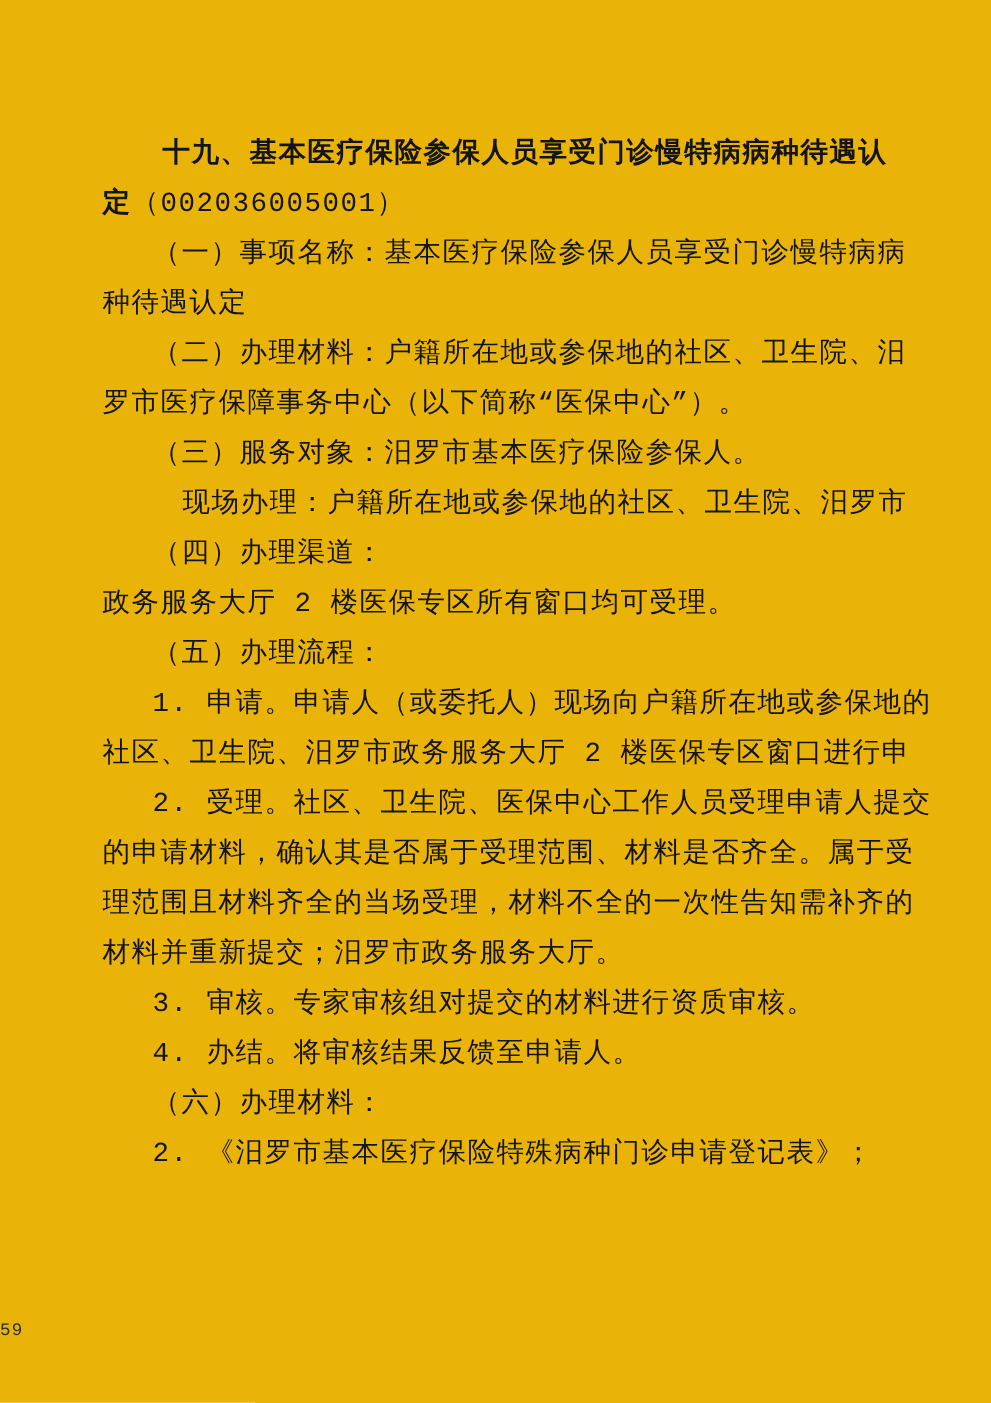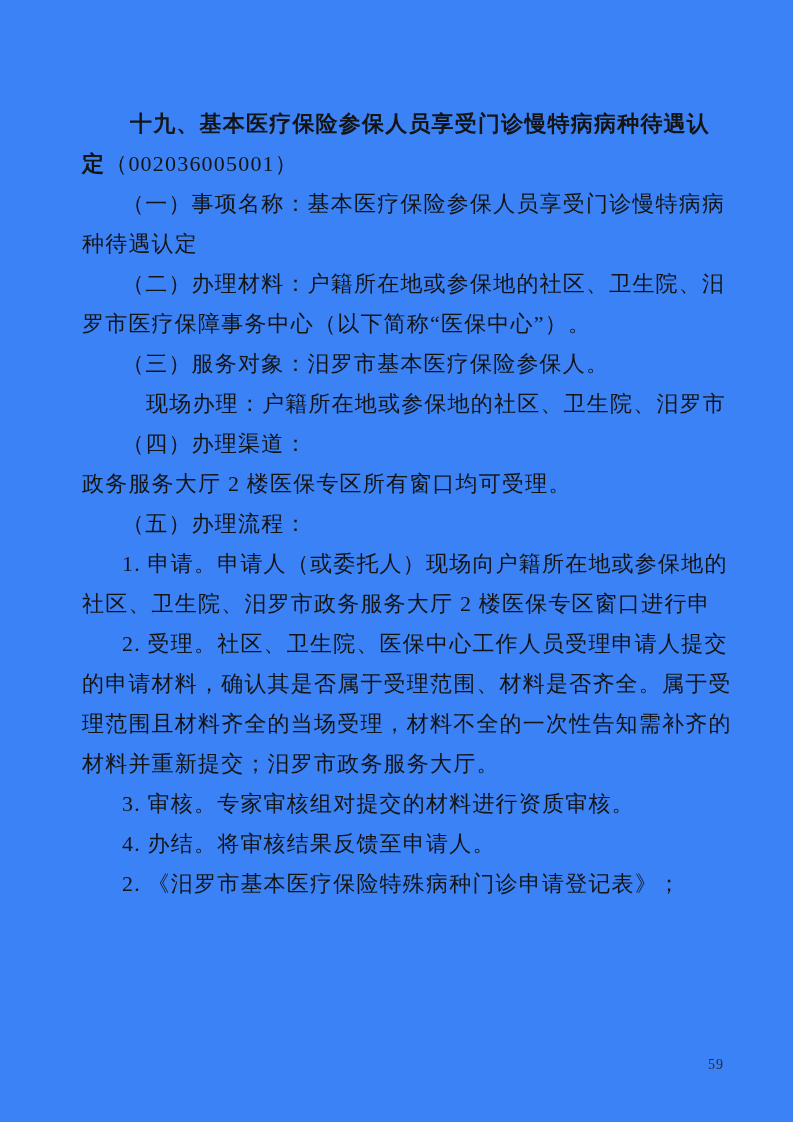--- a/index.html
+++ b/index.html
@@ -14,21 +14,22 @@
     overflow: hidden;
     font-family: "Liberation Serif", "DejaVu Serif", serif;
     color: #141414;
   }
   .page {
     position: absolute;
     left: 0;
     top: 0;
     width: 793px;
     height: 1122px;
-    background: #3b82f6;
+    background: #eab308;
+    font-family: Liberation Mono, monospace;
   }
   .doc-body {
     position: absolute;
     left: 82px;
     top: 104px;
     width: 629px;
   }
   .line {
     height: 40px;
     line-height: 40px;
@@ -40,21 +41,21 @@
   .line.indent-para  { padding-left: 40px; }
   .line.indent-deep  { padding-left: 64px; }
   .line.indent-title { padding-left: 48px; }
   .seg-bold { font-weight: bold; }
   .seg-normal { font-weight: normal; }
   .page-number {
     position: absolute;
     left: 0;
     top: 1057px;
     width: 724px;
-    text-align: right;
+    text-align: left;
     font-size: 14px;
     letter-spacing: 1px;
     color: #2a2a2a;
   }
 </style>
 </head>
 <body style="background: rgb(255, 255, 255); color: rgb(20, 20, 20);">
 
 <div class="page">
   <main class="doc-body" id="doc-body">
@@ -70,16 +71,17 @@
       <div class="line"><span class="seg-normal">政务服务大厅 2 楼医保专区所有窗口均可受理。</span></div>
       <div class="line indent-para"><span class="seg-normal">（五）办理流程：</span></div>
       <div class="line indent-para"><span class="seg-normal">1. 申请。申请人（或委托人）现场向户籍所在地或参保地的</span></div>
       <div class="line"><span class="seg-normal">社区、卫生院、汨罗市政务服务大厅 2 楼医保专区窗口进行申</span></div>
       <div class="line indent-para"><span class="seg-normal">2. 受理。社区、卫生院、医保中心工作人员受理申请人提交</span></div>
       <div class="line"><span class="seg-normal">的申请材料，确认其是否属于受理范围、材料是否齐全。属于受</span></div>
       <div class="line"><span class="seg-normal">理范围且材料齐全的当场受理，材料不全的一次性告知需补齐的</span></div>
       <div class="line"><span class="seg-normal">材料并重新提交；汨罗市政务服务大厅。</span></div>
       <div class="line indent-para"><span class="seg-normal">3. 审核。专家审核组对提交的材料进行资质审核。</span></div>
       <div class="line indent-para"><span class="seg-normal">4. 办结。将审核结果反馈至申请人。</span></div>
+      <div class="line indent-para"><span class="seg-normal">（六）办理材料：</span></div>
       <div class="line indent-para"><span class="seg-normal">2. 《汨罗市基本医疗保险特殊病种门诊申请登记表》；</span></div>
     </main>
   <footer class="page-number">59</footer>
 </div>
 
 </body></html>

